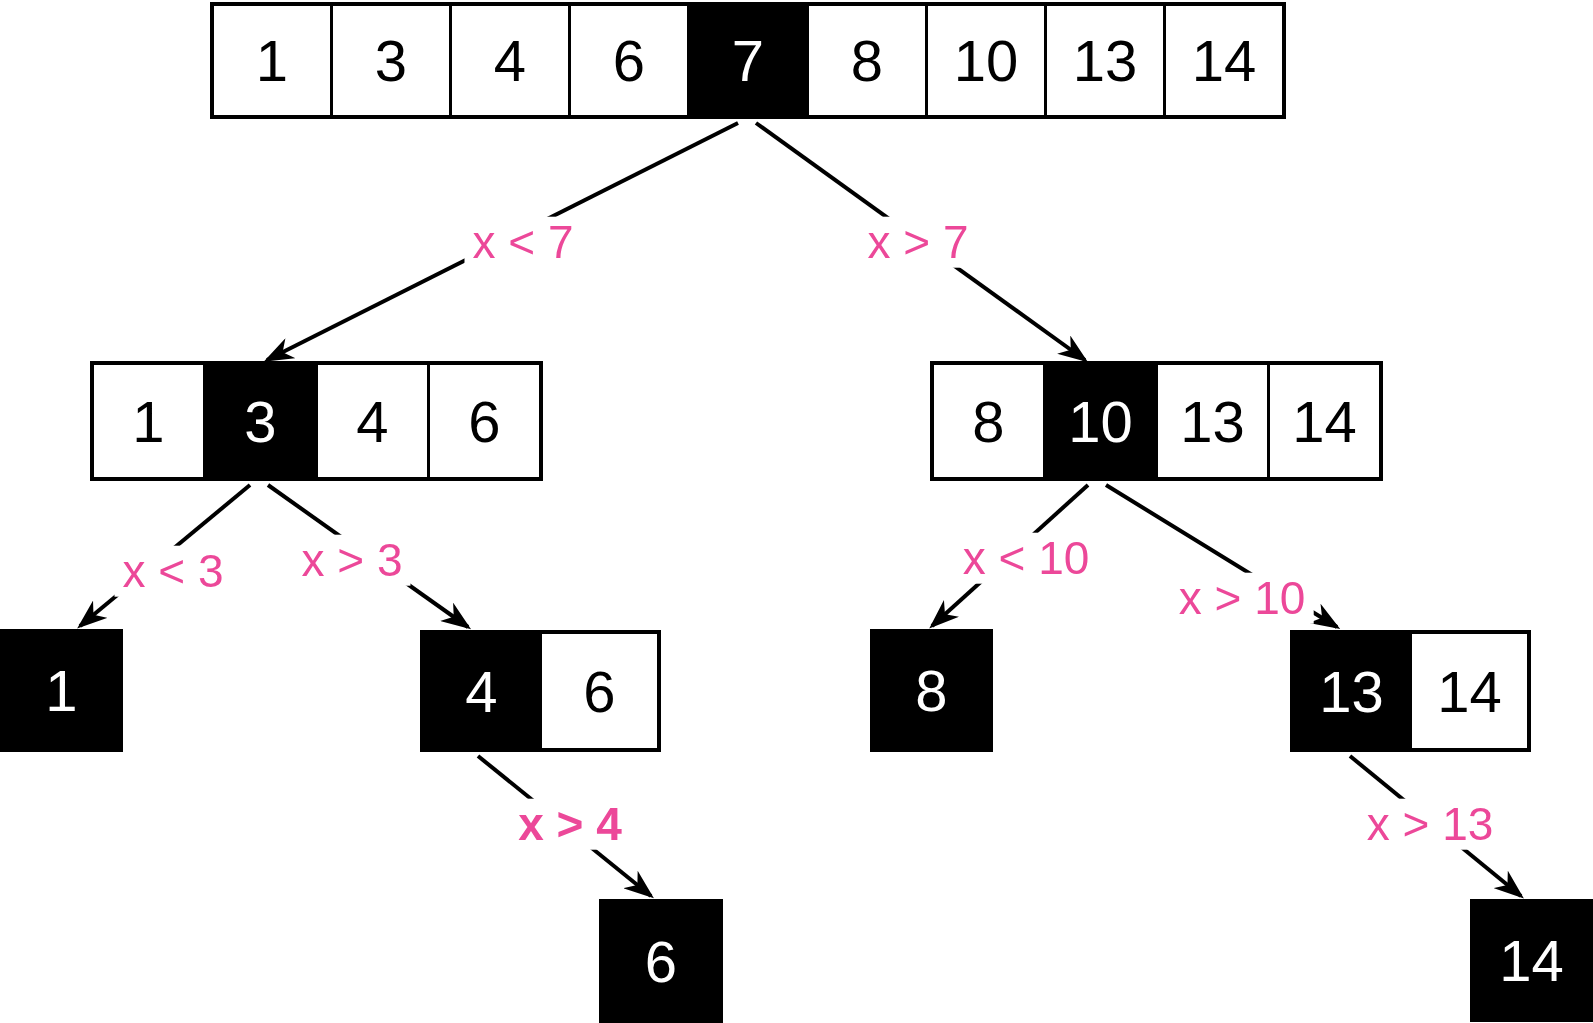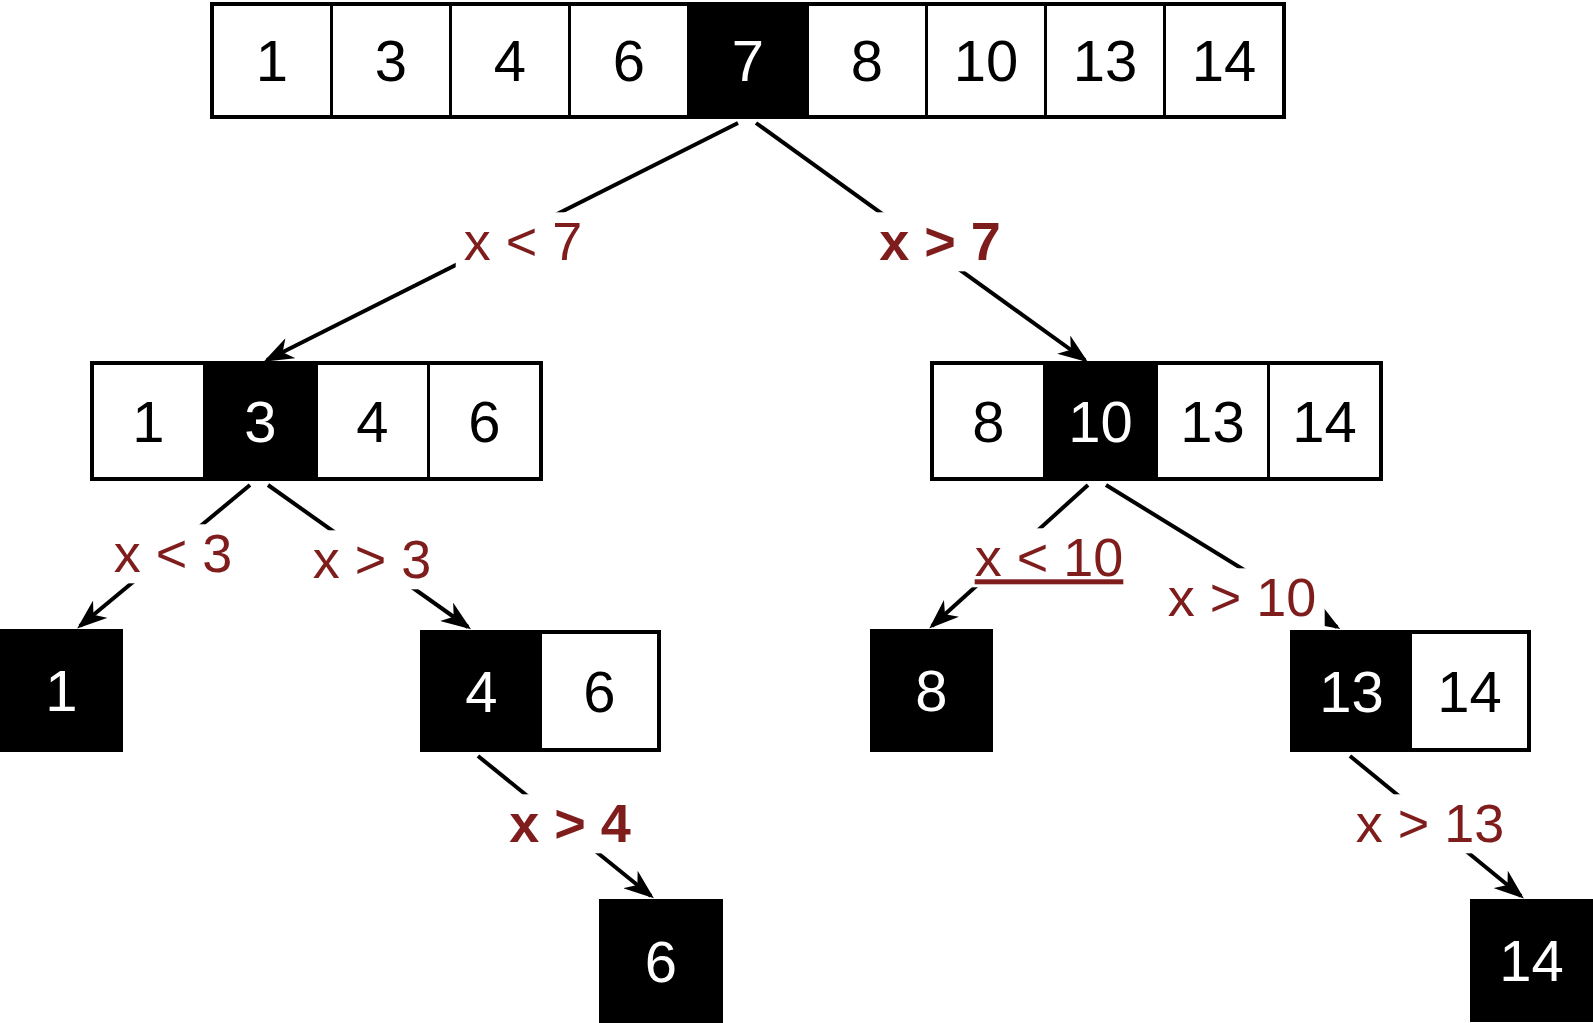--- a/index.html
+++ b/index.html
@@ -50,22 +50,22 @@
   
   .node.root    .cell { width: 116px; height: 109px; }
   .node.sub4    .cell { width: 109px; height: 112px; }
   .node.pair    .cell { width: 115px; height: 114px; }
   .node.leaf    .cell { width: 115px; height: 115px; }
   .node.leaf-b  .cell { width: 116px; height: 116px; }
   .edge-label {
     position: absolute;
     transform: translate(-50%, -50%);
     background: #ffffff;
-    color: #7f1d1d;
-    font-size: 54px;
+    color: #ec4899;
+    font-size: 46px;
     line-height: 1.1;
     padding: 0 8px;
     white-space: nowrap;
     z-index: 3;
   }
 </style>
 </head>
 <body>
 
 <div class="canvas">
@@ -132,21 +132,21 @@
 
   <div class="node leaf-b" style="left:599px; top:899px;">
     <div class="cell hl">6</div>
   </div>
 
   <div class="node leaf" style="left:1470px; top:899px;">
     <div class="cell hl">14</div>
   </div>
 
   <div class="edge-label" style="left:523px;  top:242px;">x &lt; 7</div>
-  <div class="edge-label" style="left:940px;  top:242px;font-weight:bold;">x &gt; 7</div>
-  <div class="edge-label" style="left:173px;  top:554px;">x &lt; 3</div>
-  <div class="edge-label" style="left:372px;  top:560px;">x &gt; 3</div>
-  <div class="edge-label" style="left:1049px; top:558px;text-decoration:underline;">x &lt; 10</div>
+  <div class="edge-label" style="left:918px;  top:242px;">x &gt; 7</div>
+  <div class="edge-label" style="left:173px;  top:571px;">x &lt; 3</div>
+  <div class="edge-label" style="left:352px;  top:560px;">x &gt; 3</div>
+  <div class="edge-label" style="left:1026px; top:558px;">x &lt; 10</div>
   <div class="edge-label" style="left:1242px; top:598px;">x &gt; 10</div>
   <div class="edge-label" style="left:570px;  top:824px;font-weight:bold;">x &gt; 4</div>
   <div class="edge-label" style="left:1430px; top:824px;text-align:right;">x &gt; 13</div>
 
 </div>
 
 </body></html>

